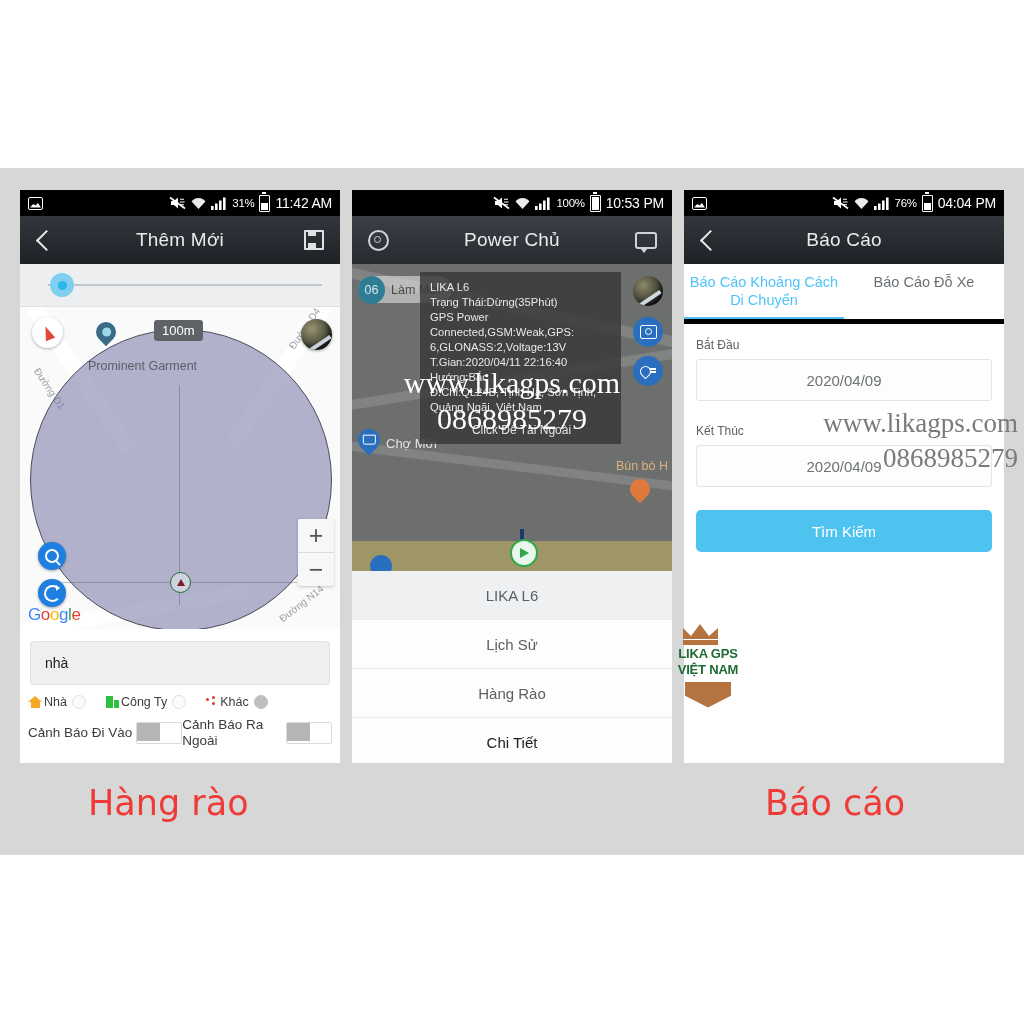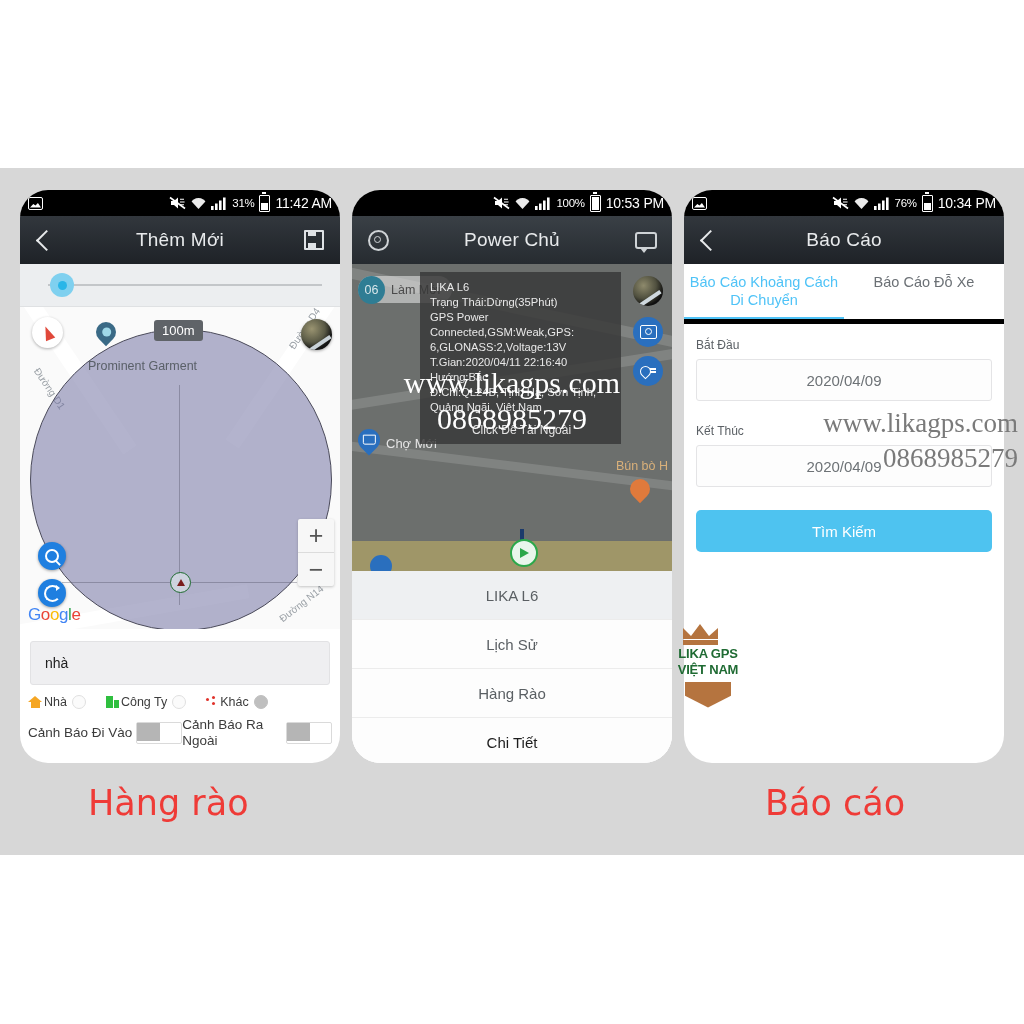--- a/index.html
+++ b/index.html
@@ -10,21 +10,21 @@
     overflow:hidden;
     position:relative;
   }
   .gray-band{
     position:absolute;left:0;top:168px;width:1024px;height:687px;
     background:#d7d7d7;
   }
   
   .phone{
     position:absolute;top:190px;width:320px;height:573px;
-    background:#ffffff;overflow:hidden;border-radius:28px;
+    background:#ffffff;overflow:hidden;
   }
   #phone-left{left:20px;}
   #phone-mid{left:352px;}
   #phone-right{left:684px;}
 
   .statusbar{
     height:26px;background:#000;color:#fff;
     display:flex;align-items:center;
     padding:0 8px;font-size:13px;position:relative;
   }
@@ -545,21 +545,21 @@
         <path d="M7.5 2 C4 2 1.6 4 0.6 5.4 L7.5 13 L14.4 5.4 C13.4 4 11 2 7.5 2z" fill="#fff" opacity=".92"></path>
       </svg>
       <svg width="16" height="13" viewBox="0 0 16 13">
         <rect x="0" y="9" width="2.6" height="4" fill="#fff"></rect>
         <rect x="4" y="6.5" width="2.6" height="6.5" fill="#fff"></rect>
         <rect x="8" y="3.5" width="2.6" height="9.5" fill="#fff"></rect>
         <rect x="12" y="0.5" width="2.6" height="12.5" fill="#fff"></rect>
       </svg>
       <span class="pct">76%</span>
       <span class="battery chg"></span>
-      <span class="clock">10:34 PM</span>
+      <span class="clock">04:04 PM</span>
     </div>
   </div>
 
   <div class="appbar">
     <div class="side">
         <span class="chev"></span>
       </div>
     <div class="appbar-title">Báo Cáo</div>
     <div class="side right"></div>
   </div>

